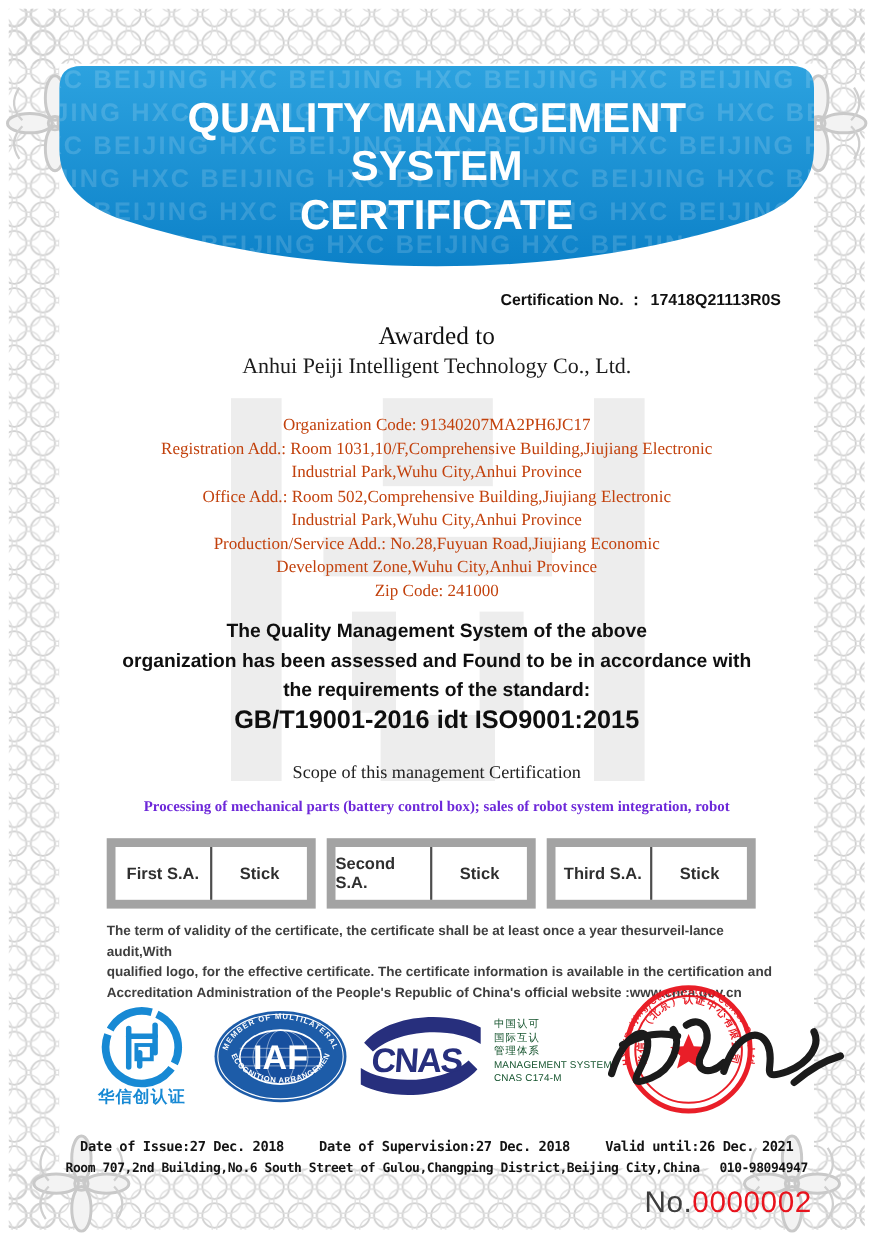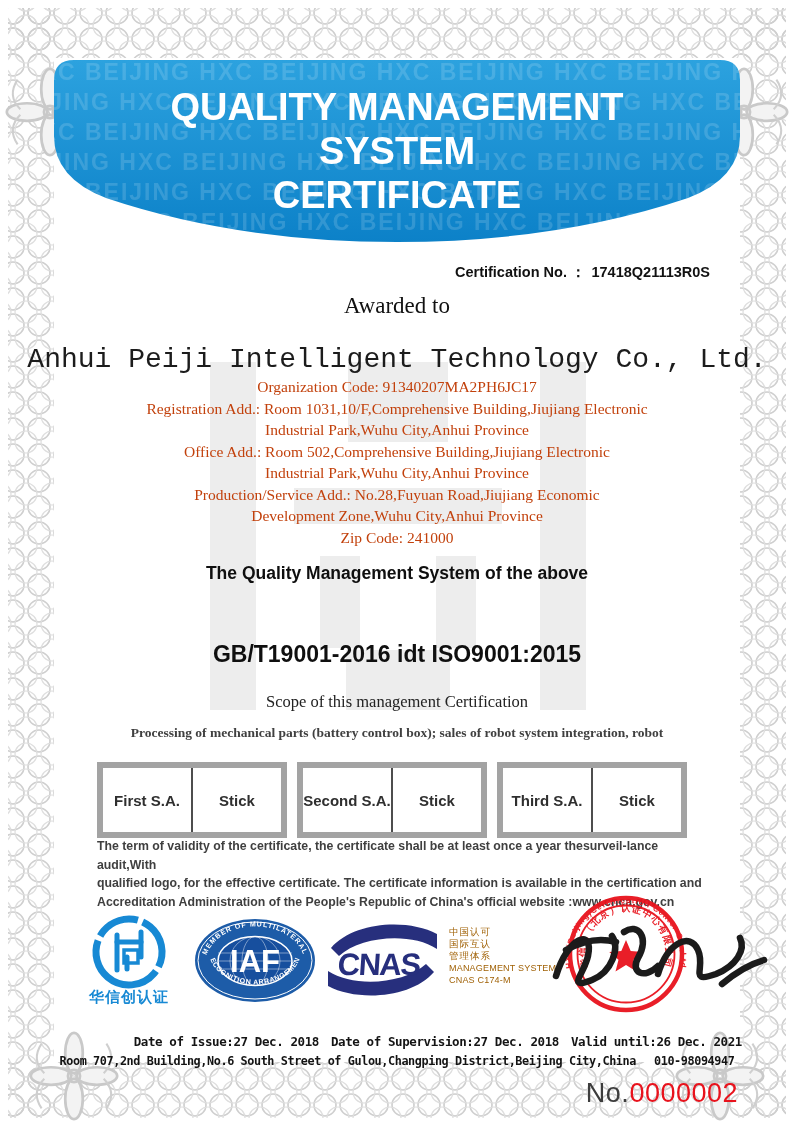--- a/index.html
+++ b/index.html
@@ -14,54 +14,54 @@
   
   .emblem-svg { position:absolute; left:198px; top:360px; z-index:2; }
   
   .header-svg { position:absolute; left:52px; top:58px; z-index:3; }
   
   .content-layer { position:absolute; inset:0; z-index:3; }
   .certno { position:absolute; top:263px; right:84px; font-size:14.5px; font-weight:bold; color:#111; }
   .certno .val { margin-left:6px; }
   .awarded { position:absolute; top:293px; left:0; width:100%; text-align:center;
     font-family:"Liberation Serif", serif; font-weight:normal; font-size:23px; color:#111; }
-  .company { position:absolute; top:344px; left:0; width:100%; text-align:center;
-    font-family:Liberation Mono, monospace; font-size:28px; color:#1c1c1c; }
+  .company { position:absolute; top:322px; left:0; width:100%; text-align:center;
+    font-family:Liberation Serif, serif; font-size:20px; color:#1c1c1c; }
   .details { position:absolute; top:376px; left:87px; width:620px; text-align:center;
     font-family:"Liberation Serif", serif; font-size:15.5px; line-height:21.5px; color:#c2410c; }
   .statement { position:absolute; top:560px; left:77px; width:640px; text-align:center;
     font-weight:bold; font-size:17.5px; line-height:27px; color:#0f0f0f; }
   .standard { position:absolute; top:641px; left:0; width:100%; text-align:center;
     font-weight:bold; font-size:23px; color:#0f0f0f; }
   .scope-title { position:absolute; top:692px; left:0; width:100%; text-align:center;
     font-family:"Liberation Serif", serif; font-size:16.5px; color:#222; }
   .scope-text { position:absolute; top:725px; left:0; width:100%; text-align:center;
-    font-family:"Liberation Serif", serif; font-weight:bold; font-size:13.5px; color:#404040; }
+    font-family:"Liberation Serif", serif; font-weight:bold; font-size:13.5px; color:#6d28d9; }
   
   .audit-row { position:absolute; top:762px; left:97px; width:590px; display:flex; gap:10px; }
-  .audit-box { width:190px; height:76px; border:6px solid #a3a3a3; display:flex; background:transparent; }
+  .audit-box { width:190px; height:64px; border:8px solid #a3a3a3; display:flex; background:transparent; }
   .audit-cell { flex:1; display:flex; align-items:center; justify-content:center;
     font-weight:bold; font-size:15px; color:#2f2f2f; }
   .audit-cell + .audit-cell { border-left:2px solid #4d4d4d; }
   
   .validity { position:absolute; top:837px; left:97px; width:616px;
     font-weight:bold; font-size:12.3px; line-height:18.5px; color:#3f3f3f; }
   
   .logo-hxc-svg { position:absolute; left:83px; top:912px; z-index:3; }
   .logo-hxc-label { position:absolute; left:73px; top:988px; width:112px; text-align:center;
     font-weight:bold; font-size:15px; letter-spacing:1px; color:#1789d4; }
   .logo-iaf-svg { position:absolute; left:193px; top:917px; z-index:3; }
   .logo-cnas-svg { position:absolute; left:325px; top:918px; z-index:3; }
-  .cnas-caption { position:absolute; left:449px; top:926px; color:#a16207; }
+  .cnas-caption { position:absolute; left:449px; top:926px; color:#14532d; }
   .cnas-caption .cn { font-size:9.5px; line-height:12px; letter-spacing:1px; }
   .cnas-caption .en { font-size:9px; line-height:12px; letter-spacing:0.2px; }
   .stamp-svg { position:absolute; left:540px; top:880px; z-index:4; }
   
   .footer-line1 { position:absolute; top:1034px; left:52px; width:690px; display:flex;
-    justify-content:flex-end; gap:12px; white-space:nowrap;
+    justify-content:center; gap:32px; white-space:nowrap;
     font-family:"DejaVu Sans Mono", monospace; font-weight:bold; font-size:12.5px;
     letter-spacing:-0.4px; color:#141414; }
   .footer-line2 { position:absolute; top:1054px; left:40px; width:714px; display:flex;
     justify-content:center; gap:18px; white-space:nowrap;
     font-family:"DejaVu Sans Mono", monospace; font-weight:bold; font-size:11.8px;
     letter-spacing:-0.4px; color:#141414; }
   .serial { position:absolute; top:1078px; right:56px; z-index:4;
     font-size:27px; letter-spacing:0.5px; }
   .serial .prefix { color:#3d3d3d; }
   .serial .number { color:#e8131d; }
@@ -156,20 +156,22 @@
       <div>Industrial Park,Wuhu City,Anhui Province</div>
       <div>Office Add.: Room 502,Comprehensive Building,Jiujiang Electronic</div>
       <div>Industrial Park,Wuhu City,Anhui Province</div>
       <div>Production/Service Add.: No.28,Fuyuan Road,Jiujiang Economic</div>
       <div>Development Zone,Wuhu City,Anhui Province</div>
       <div>Zip Code: 241000</div>
     </div>
 
     <div class="statement">
       <div>The Quality Management System of the above</div>
+      <div>organization has been assessed and Found to be in accordance with</div>
+      <div>the requirements of the standard:</div>
     </div>
 
     <div class="standard">GB/T19001-2016 idt ISO9001:2015</div>
 
     <div class="scope-title">Scope of this management Certification</div>
     <div class="scope-text">Processing of mechanical parts (battery control box); sales of robot system integration, robot</div>
 
     <div class="audit-row">
       <div class="audit-box">
         <div class="audit-cell">First S.A.</div>

